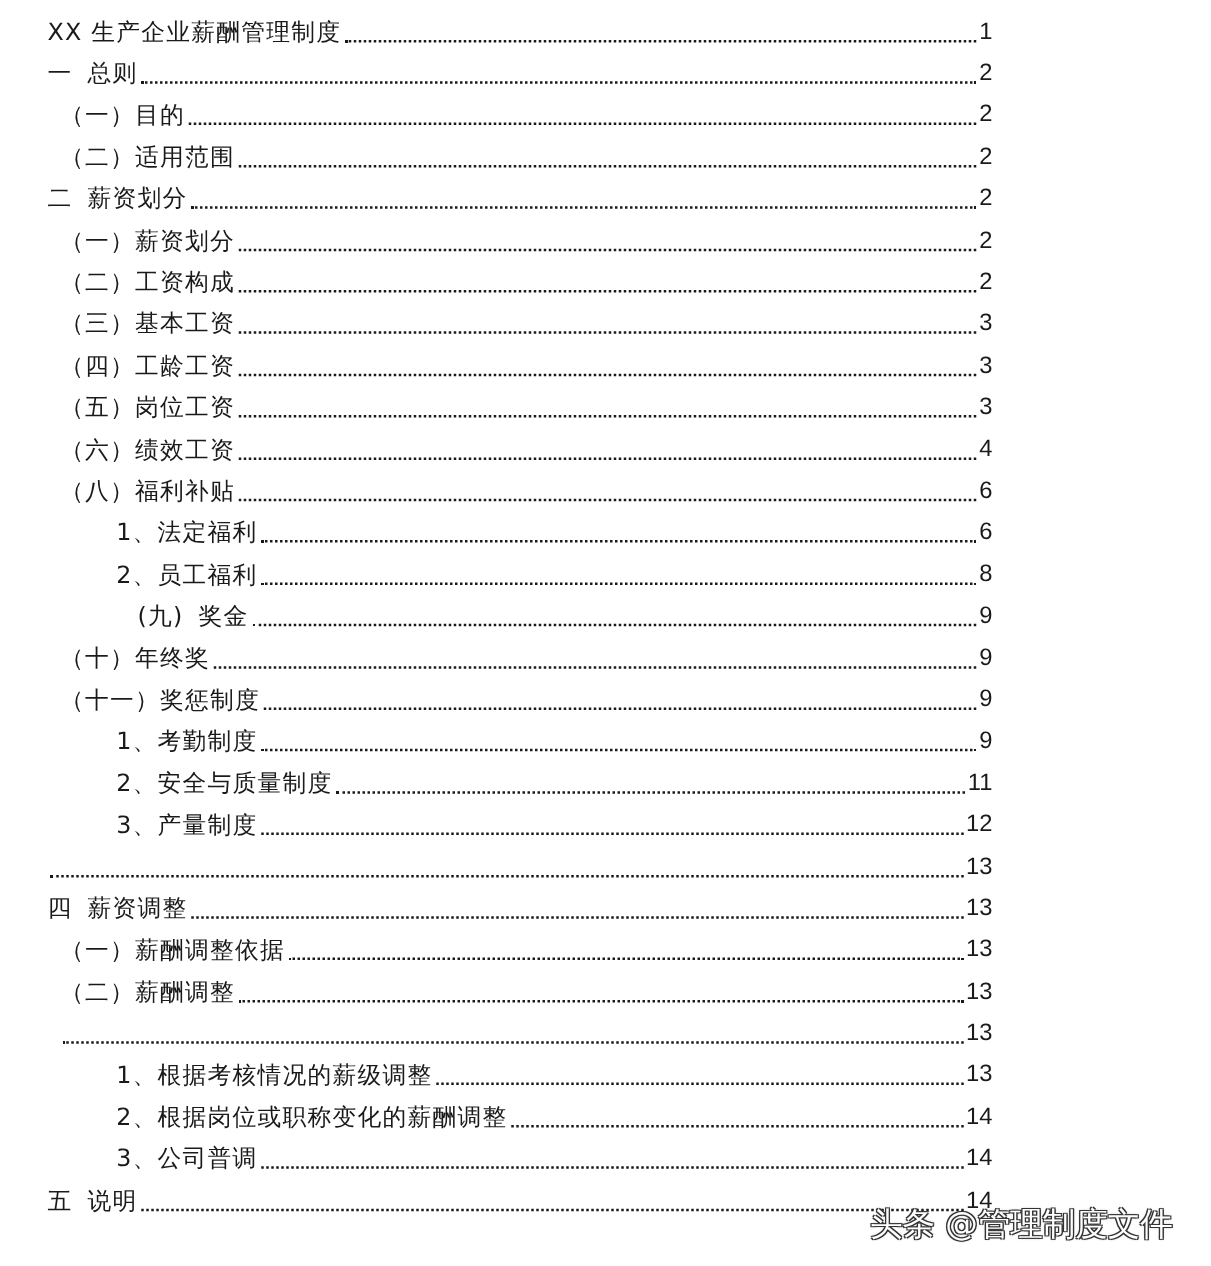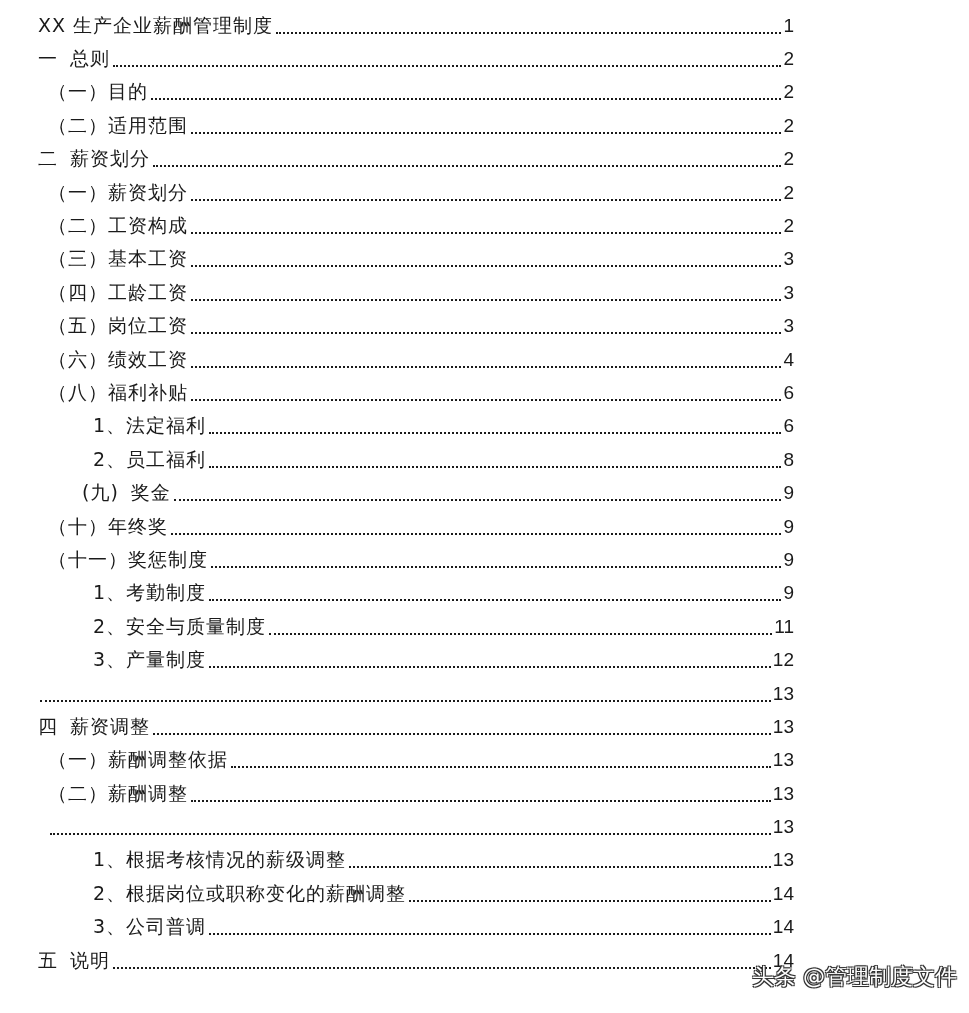--- a/index.html
+++ b/index.html
@@ -27,21 +27,21 @@
       display: flex;
       align-items: center;
       box-sizing: border-box;
       padding-right: 44px;
       font-size: 19px;
       letter-spacing: 1px;
       white-space: nowrap;
     }
     .toc-row.lvl0 { padding-left: 38px; }
     .toc-row.lvl1 { padding-left: 48px; }
-    .toc-row.lvl1b { padding-left: 82px; }
+    .toc-row.lvl1b { padding-left: 82px; margin-left: 28px; }
     .toc-row.lvl2 { padding-left: 93px; }
     .toc-label {
       flex: 0 0 auto;
       background: #fff;
       padding-right: 1px;
     }
     .toc-label .num {
       display: inline-block;
     }
     .toc-label .num.gap {
@@ -58,23 +58,23 @@
     .toc-page {
       flex: 0 0 auto;
       font-family: "Liberation Sans", sans-serif;
       font-size: 19px;
       letter-spacing: 0;
       text-align: right;
       min-width: 10px;
     }
     .watermark {
       position: absolute;
-      left: 752px;
+      left: 696px;
       top: 962px;
-      font-size: 22px;
+      font-size: 26px;
       color: #ffffff;
       letter-spacing: 0px;
       text-shadow:
         -1px -1px 0 #333, 1px -1px 0 #333,
         -1px 1px 0 #333, 1px 1px 0 #333,
         0 0 2px #555;
       white-space: nowrap;
     }
   </style>
 </head>

